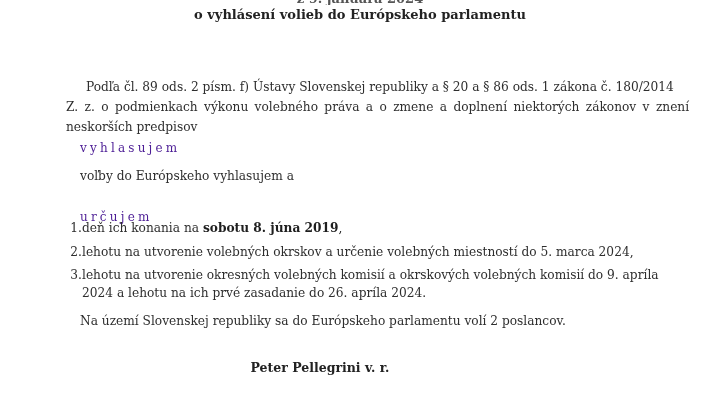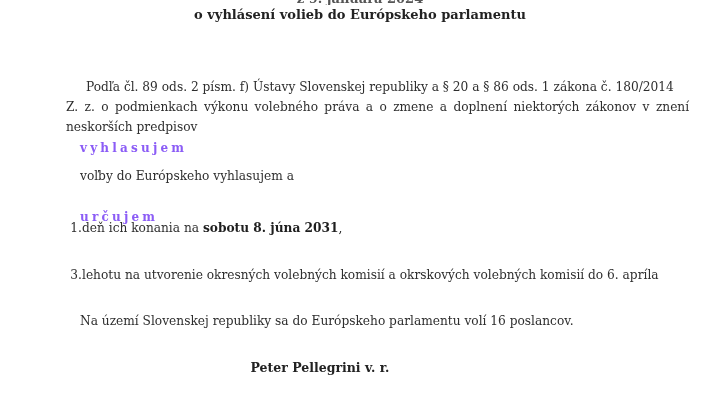--- a/index.html
+++ b/index.html
@@ -16,21 +16,21 @@
   }
   .clipped-top span {
     position: absolute; left: 0; width: 720px; top: -9px; text-align: center;
     font-size: 13px; font-weight: bold; color: #555;
   }
   .title {
     left: 0; width: 720px; top: 7px; text-align: center;
     font-size: 13px; font-weight: bold; color: #222;
   }
   .body-text { font-size: 12.2px; line-height: 20px; color: #2e2e2e; }
-  .spaced { font-weight: bold; letter-spacing: 3.2px; font-size: 12px; color: #8b5cf6; }
+  .spaced { font-weight: normal; letter-spacing: 3.2px; font-size: 12px; color: #4c1d95; }
   .num { display: inline-block; width: 16px; }
   b { color: #1e1e1e; }
   .sig { left: 0; width: 640px; text-align: center; font-weight: bold; font-size: 12.5px; color: #222; }
 </style>
 </head>
 <body>
 
 <div class="page">
 
   <div class="clipped-top">
@@ -43,24 +43,28 @@
   <div class="abs body-text" style="left:66px; top:97px; word-spacing:2.5px;">Z. z. o podmienkach výkonu volebného práva a o zmene a doplnení niektorých zákonov v znení</div>
   <div class="abs body-text" style="left:66px; top:117px;">neskorších predpisov</div>
 
   <div class="abs spaced" style="left:80px; top:141px;">vyhlasujem</div>
 
   <div class="abs body-text" style="left:80px; top:166px;">voľby do Európskeho vyhlasujem a</div>
 
   <div class="abs spaced" style="left:80px; top:210px;">určujem</div>
 
   <div class="abs body-text" style="left:66px; top:218px;">
-    <span class="num">1.</span><span>deň ich konania na </span><b>sobotu 8. júna 2031</b><span>,</span>
+    <span class="num">1.</span><span>deň ich konania na </span><b>sobotu 8. júna 2019</b><span>,</span>
   </div>
 
+  <div class="abs body-text" style="left:66px; top:242px;">
+    <span class="num">2.</span><span>lehotu na utvorenie volebných okrskov a určenie volebných miestností do 5. marca 2024,</span>
+  </div>
 
   <div class="abs body-text" style="left:66px; top:265px;">
-    <span class="num">3.</span><span>lehotu na utvorenie okresných volebných komisií a okrskových volebných komisií do 6. apríla</span>
+    <span class="num">3.</span><span>lehotu na utvorenie okresných volebných komisií a okrskových volebných komisií do 9. apríla</span>
   </div>
+  <div class="abs body-text" style="left:82px; top:283px;">2024 a lehotu na ich prvé zasadanie do 26. apríla 2024.</div>
 
-  <div class="abs body-text" style="left:80px; top:311px;">Na území Slovenskej republiky sa do Európskeho parlamentu volí 16 poslancov.</div>
+  <div class="abs body-text" style="left:80px; top:311px;">Na území Slovenskej republiky sa do Európskeho parlamentu volí 2 poslancov.</div>
 
   <div class="abs sig" style="top:360px;">Peter Pellegrini v. r.</div>
 </div>
 
 </body></html>

